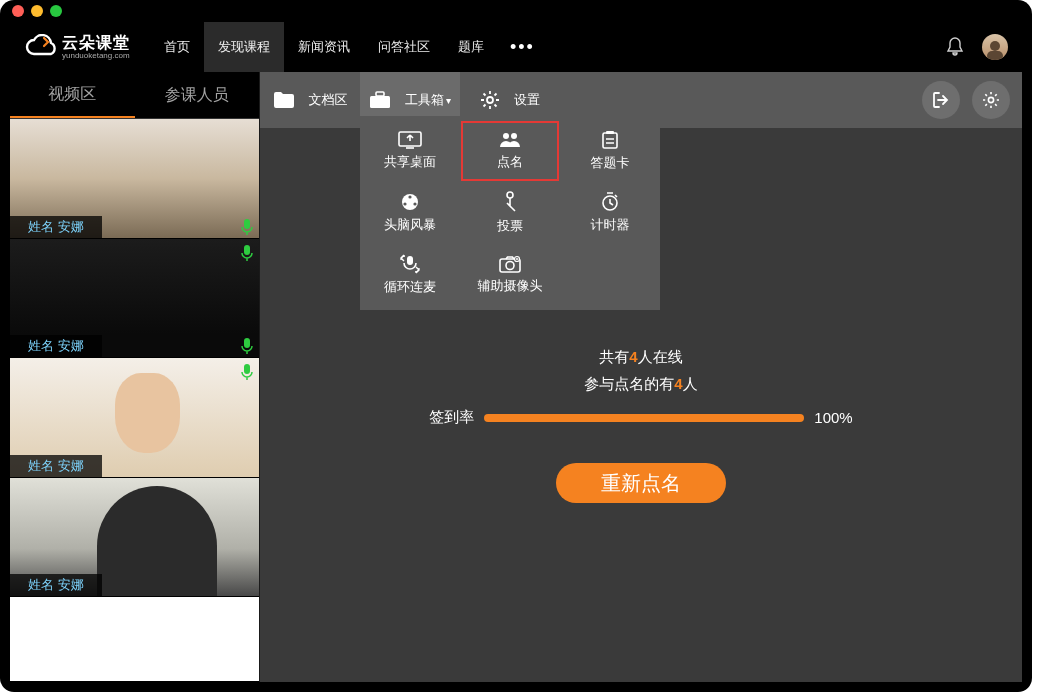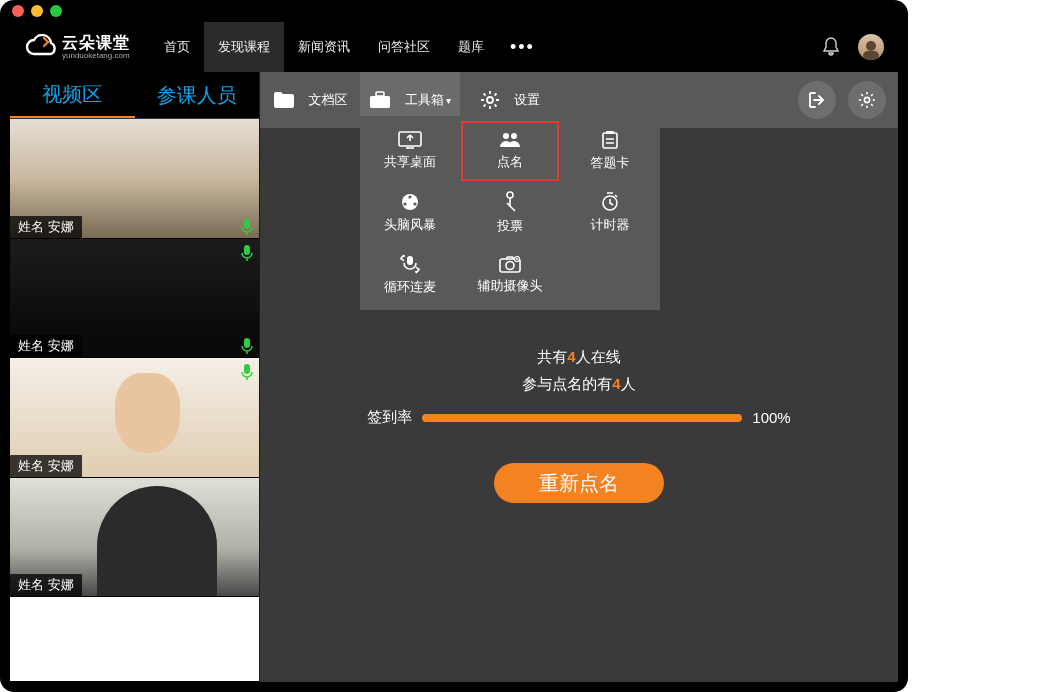--- a/index.html
+++ b/index.html
@@ -4,21 +4,21 @@
 <style>
 * { margin: 0; padding: 0; box-sizing: border-box; }
 body {
   font-family: "Microsoft YaHei", "PingFang SC", sans-serif;
   background: #fff;
   width: 1044px;
   height: 692px;
   overflow: hidden;
 }
 .window {
-  width: 908px;
+  width: 1032px;
   height: 692px;
   background: #000;
   border-radius: 14px;
   overflow: hidden;
   position: relative;
 }
 .titlebar {
   height: 22px;
   display: flex;
   align-items: center;
@@ -91,22 +91,22 @@
 .left-col {
   width: 250px;
   background: #000;
   display: flex;
   flex-direction: column;
   border-right: 1px solid #1a1a1a;
 }
 .left-tabs {
   height: 46px;
   display: flex;
-  color: #0ea5e9;
-  font-size: 20px;
+  color: #a3a3a3;
+  font-size: 16px;
 }
 .left-tab {
   flex: 1;
   display: flex;
   align-items: center;
   justify-content: center;
   cursor: pointer;
 }
 .left-tab.active { border-bottom: 2px solid #f58220; }
 .video-list {
@@ -136,23 +136,23 @@
 }
 .vp4 { background: linear-gradient(180deg,#e0e0d8 0%, #b0b0a8 60%, #484848 100%); }
 .vp4 .sil {
   position:absolute; left:35%; bottom:-10px; width:120px; height:120px;
   background:#2b2b2b; border-radius:50% 50% 0 0;
 }
 .name-tag {
   position: absolute;
   bottom: 0; left: 0;
   height: 22px;
-  padding: 0 8px;
+  padding: 0 18px;
   background: rgba(0,0,0,0.75);
-  color: #ffffff;
+  color: #7dd3fc;
   font-size: 13px;
   display: flex; align-items: center;
 }
 .mic-icon {
   position: absolute;
   right: 6px;
   color: #2ecc40;
 }
 .mic-icon.top { top: 6px; }
 .mic-icon.bottom { bottom: 3px; }

